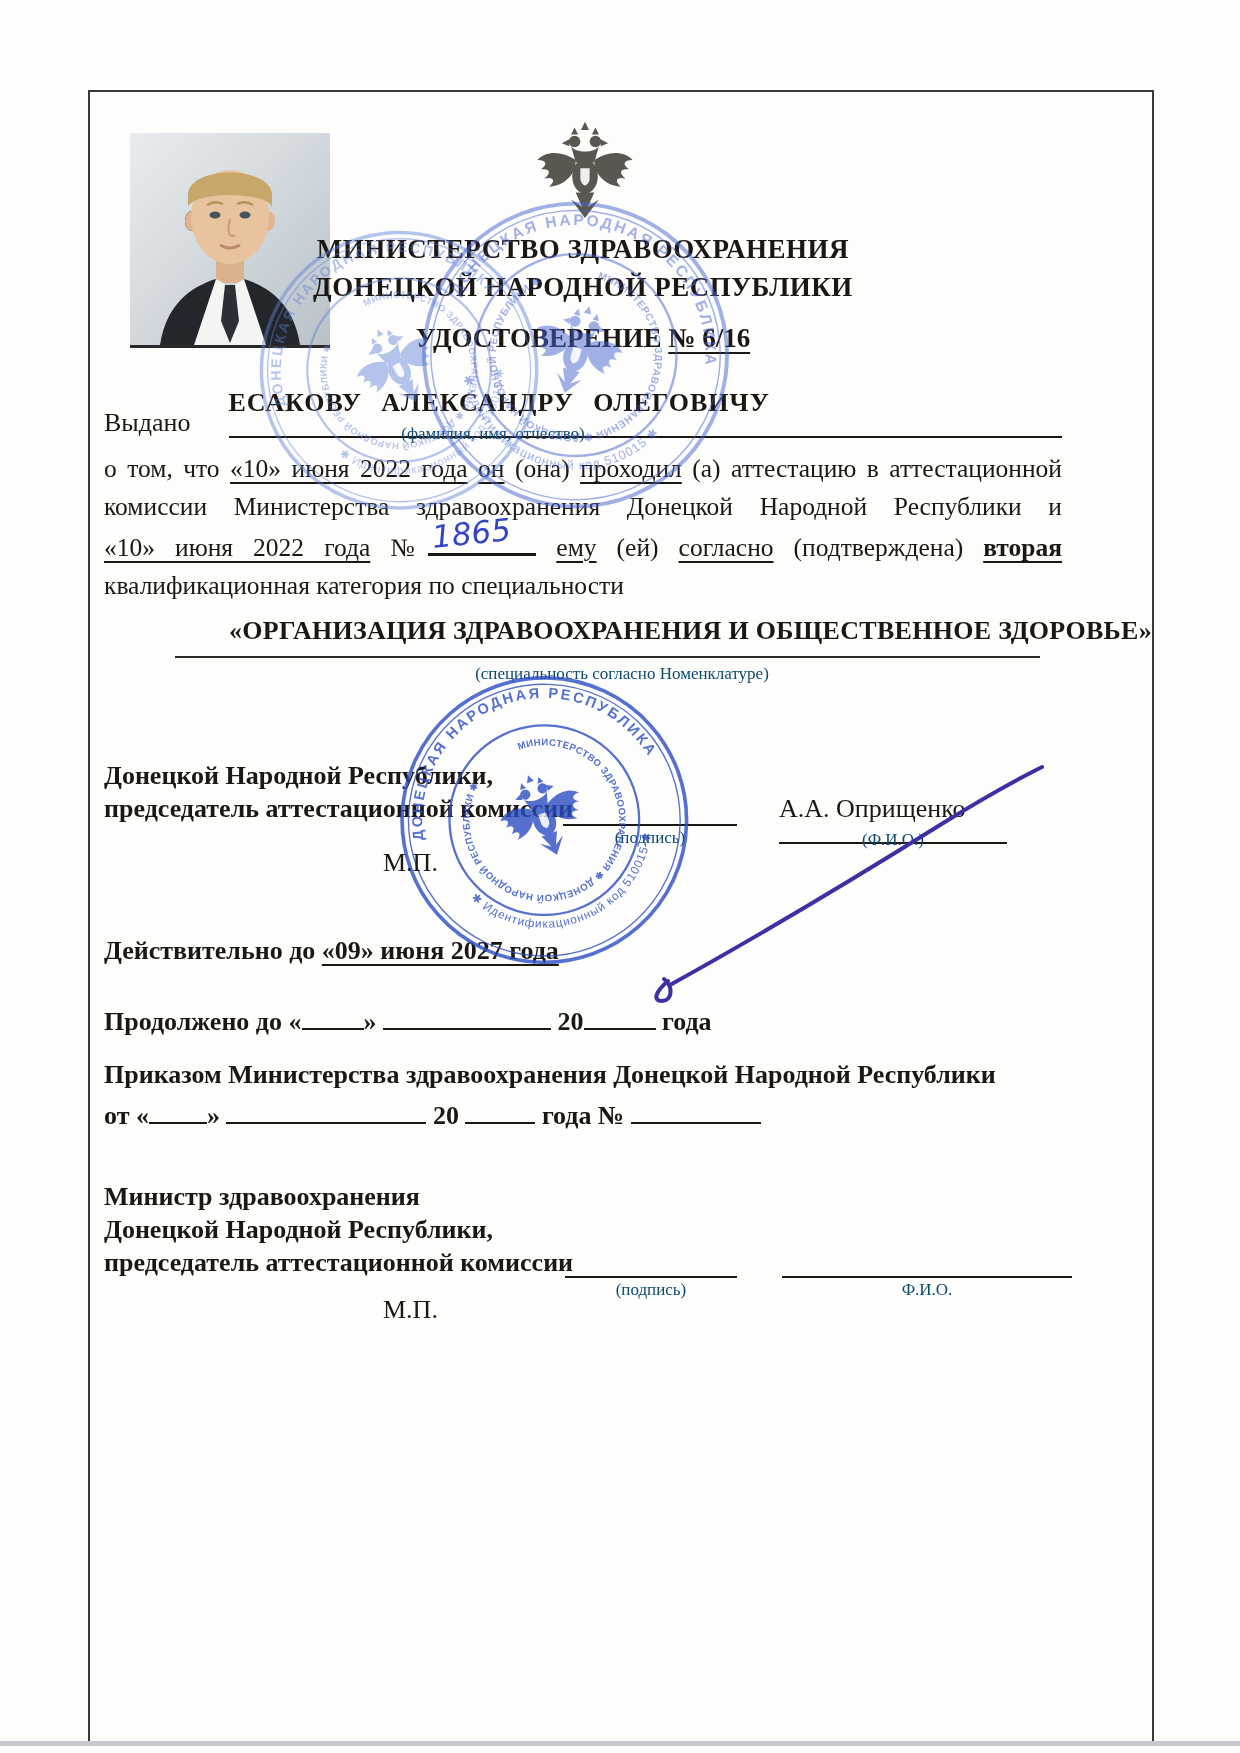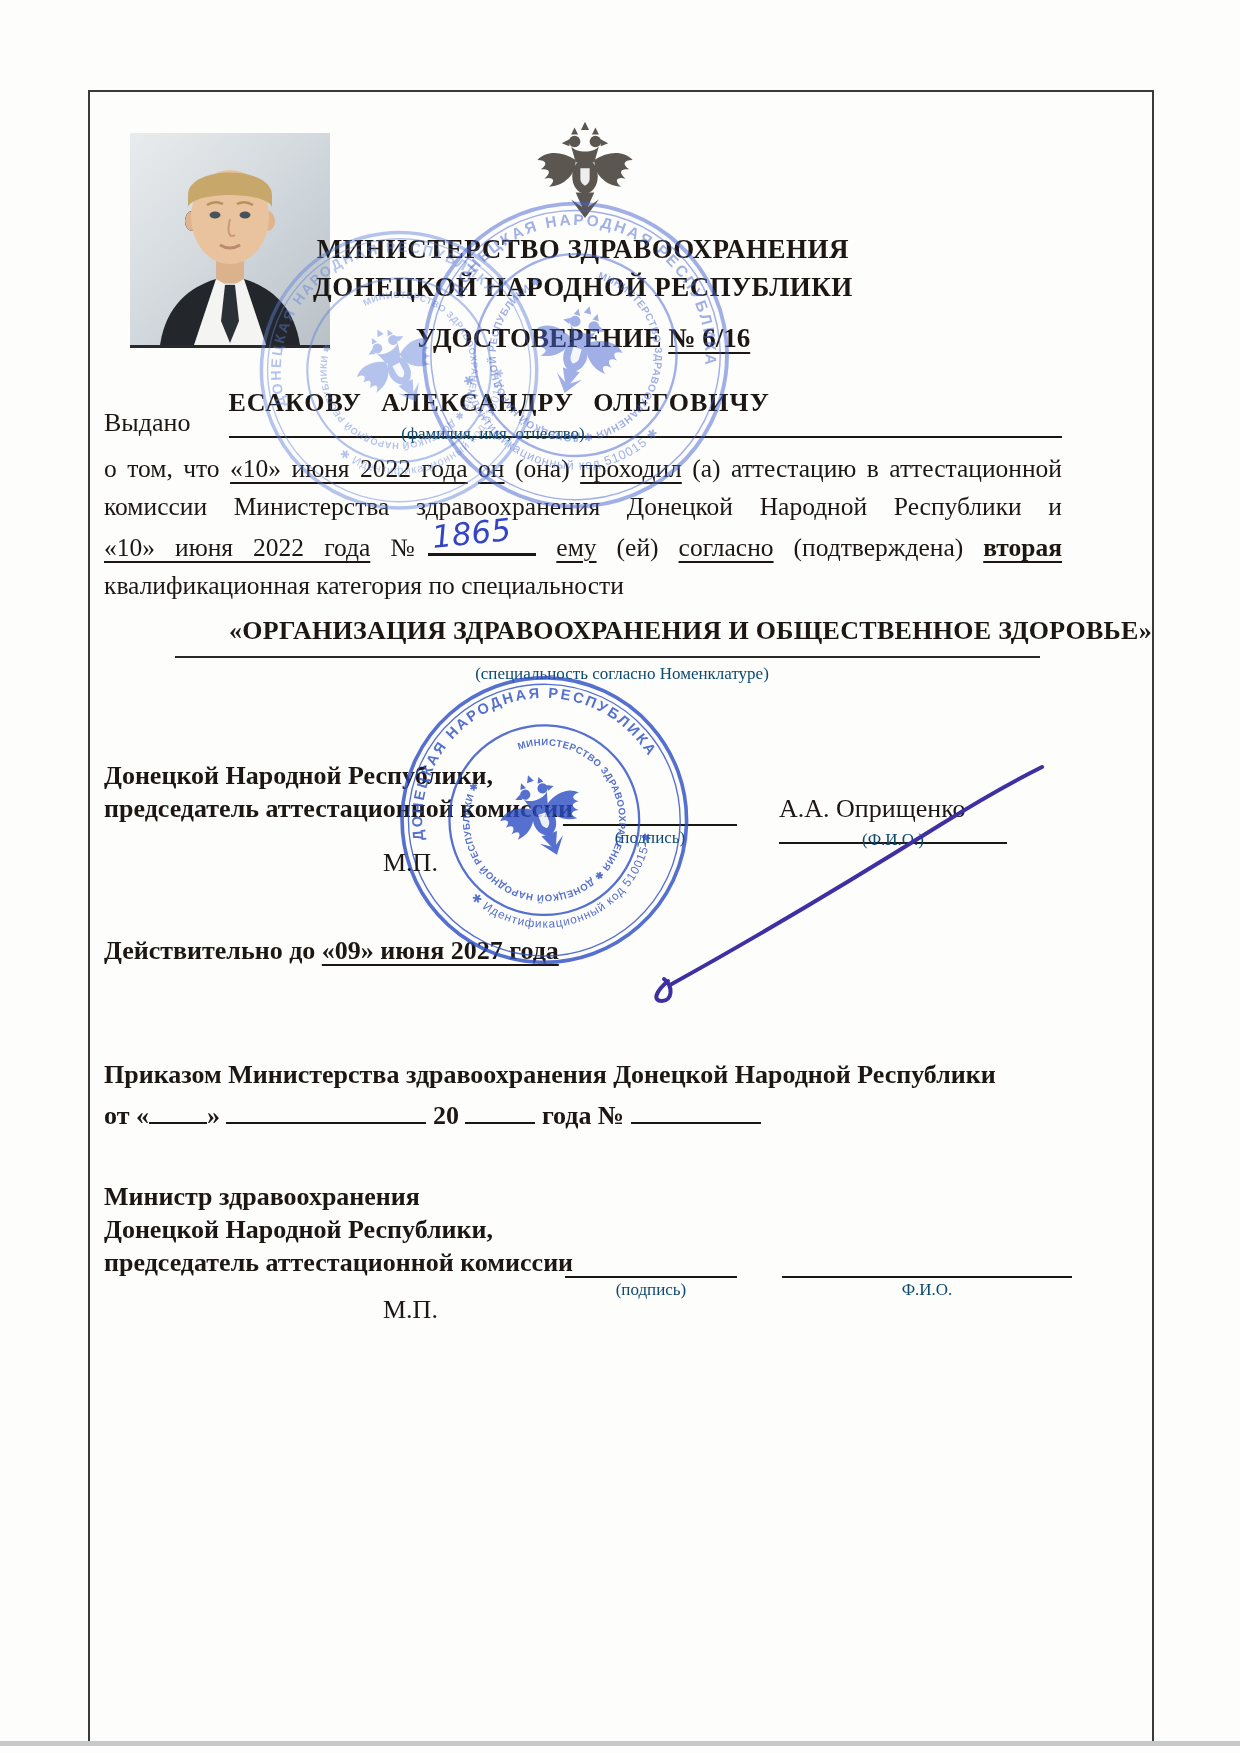--- a/index.html
+++ b/index.html
@@ -235,20 +235,26 @@
   <svg class="signature abs" width="420" height="250" viewBox="0 0 420 250">
     <path d="M 28,226 c -12,10 -16,20 -6,20 c 10,0 12,-14 2,-22" fill="none" stroke="#3e2fa3" stroke-width="4" stroke-linecap="round"></path>
     <path d="M 30,230 C 120,180 220,120 300,70 C 345,42 382,22 402,12" fill="none" stroke="#3e2fa3" stroke-width="4" stroke-linecap="round"></path>
   </svg>
 
   <div class="valid abs">
     <span>Действительно до</span>
     <span class="u">«09» июня 2027 года</span>
   </div>
 
+  <div class="plain26 abs" style="left:104px;top:1002px;">
+    <span>Продолжено до «</span><span class="blank" style="width:62px;"></span><span>»</span>
+    <span class="blank" style="width:168px;"></span>
+    <span>20</span><span class="blank" style="width:72px;"></span>
+    <span>года</span>
+  </div>
 
   <div class="plain26 abs" style="left:104px;top:1060px;">Приказом Министерства здравоохранения Донецкой Народной Республики</div>
   <div class="plain26 abs" style="left:104px;top:1096px;">
     <span>от «</span><span class="blank" style="width:58px;"></span><span>»</span>
     <span class="blank" style="width:200px;"></span>
     <span>20</span>
     <span class="blank" style="width:70px;"></span>
     <span>года №</span>
     <span class="blank" style="width:130px;"></span>
   </div>

